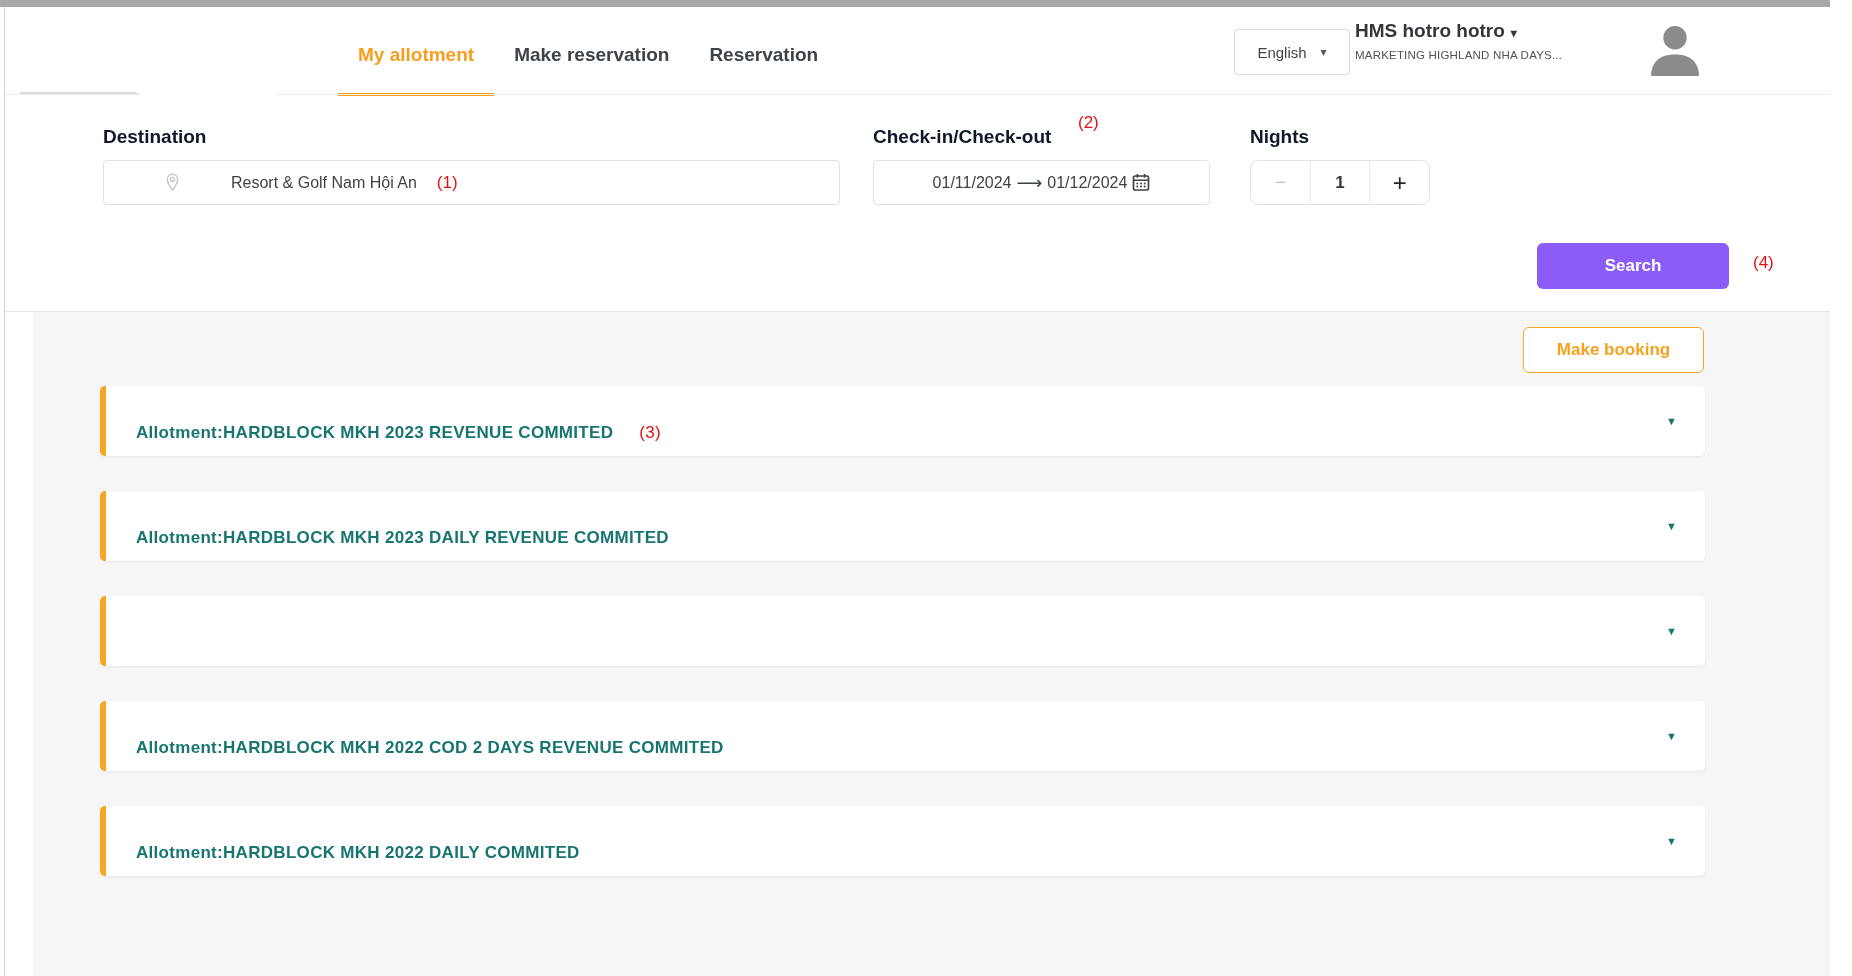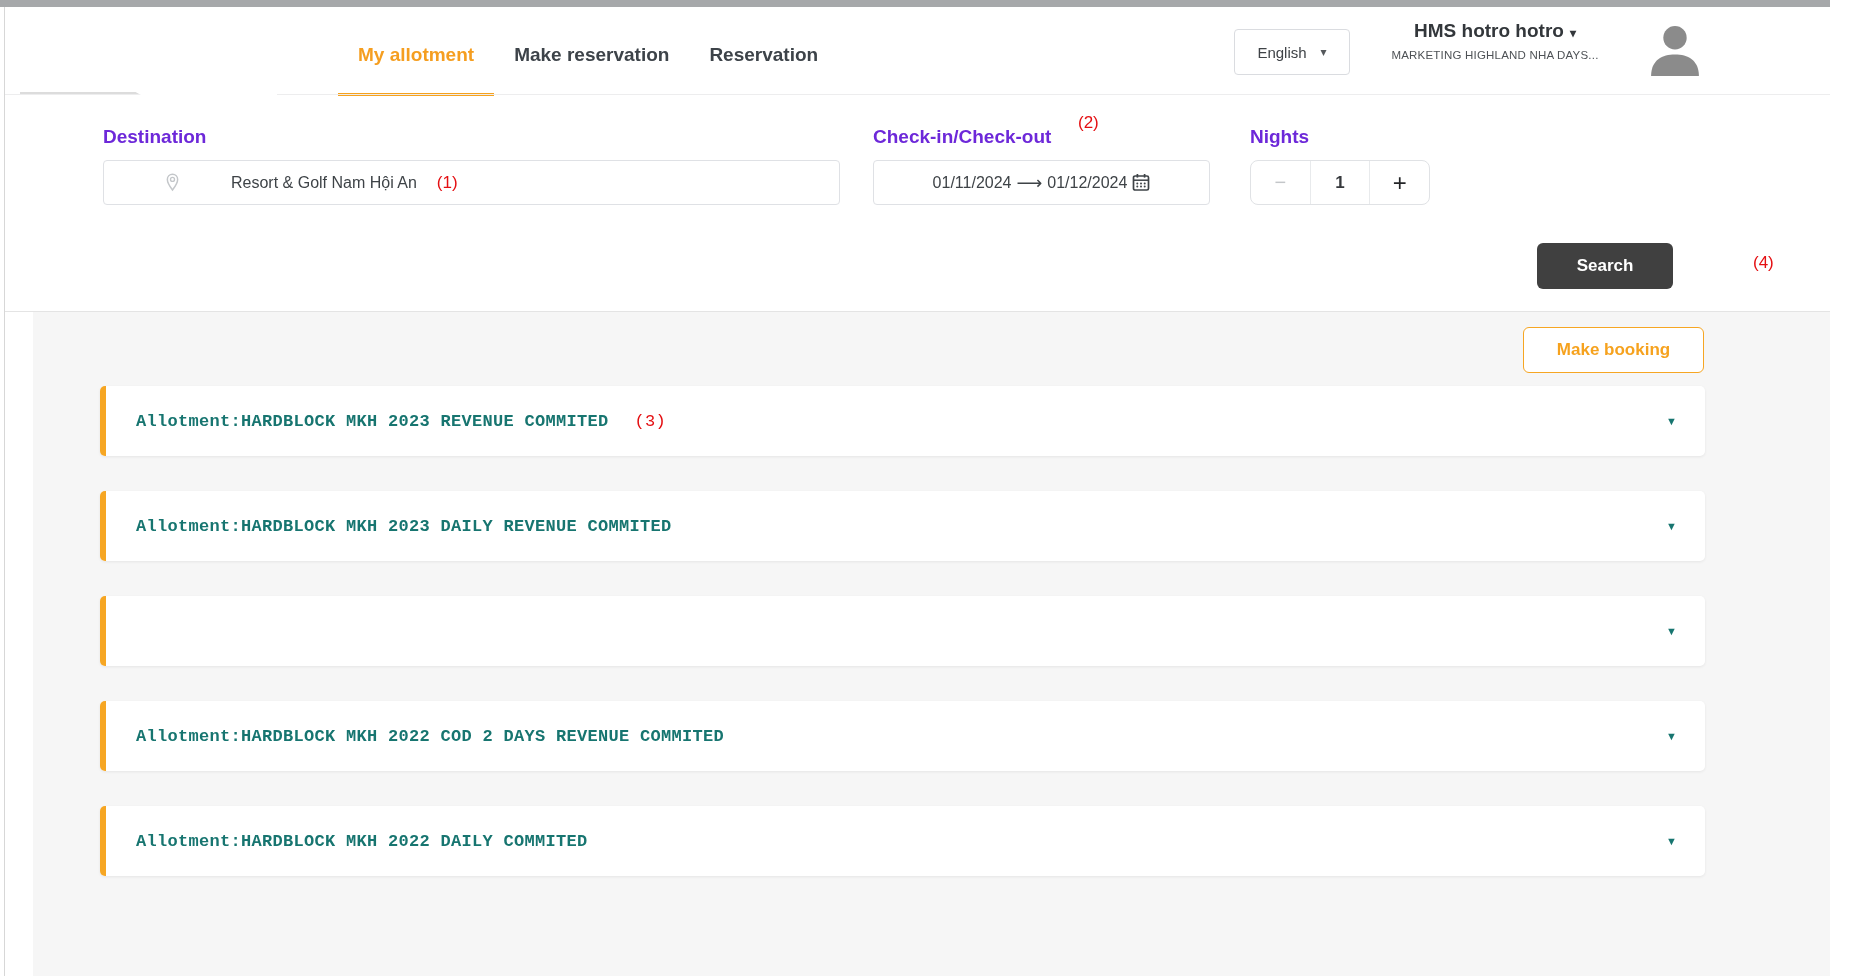--- a/index.html
+++ b/index.html
@@ -19,60 +19,60 @@
              clip-path:polygon(0 0,100% 0,100% 100%,18px 100%);}
   .tabs{position:absolute;left:333px;top:7px;height:81px;display:flex;align-items:center;}
   .tab{position:relative;height:81px;line-height:81px;padding:0 20px;font-size:19px;font-weight:bold;
        color:#3d4349;cursor:pointer;white-space:nowrap;}
   .tab.active{color:#f59e20;}
   .tab.active .tab-underline{position:absolute;left:0;bottom:-1px;width:100%;height:3px;background:#f6a21e;}
   .lang-btn{position:absolute;left:1229px;top:22px;width:116px;height:46px;background:#fff;
             border:1px solid #dadce0;border-radius:4px;display:flex;align-items:center;justify-content:center;
             gap:14px;font-size:15px;color:#3f4347;cursor:pointer;box-sizing:border-box;font-family:inherit;}
   .lang-caret{font-size:12px;color:#55585c;line-height:1;}
-  .user-block{position:absolute;left:1350px;top:13px;width:280px;text-align:center;cursor:pointer;}
+  .user-block{position:absolute;left:1350px;top:13px;width:280px;cursor:pointer;}
   .user-name{font-size:19px;font-weight:bold;color:#33373b;white-space:nowrap;}
   .user-caret{font-size:12px;color:#33373b;margin-left:6px;}
   .user-org{margin-top:7px;font-size:11.5px;color:#4e5256;letter-spacing:0.2px;white-space:nowrap;}
   .avatar{position:absolute;left:1638px;top:13px;width:64px;height:61px;cursor:pointer;}
 
   
-  .field-label{position:absolute;font-size:19px;font-weight:bold;color:#6d28d9;white-space:nowrap;}
+  .field-label{position:absolute;font-size:19px;font-weight:bold;color:#0f172a;white-space:nowrap;}
   .annotation{color:#e40f12;font-size:17px;font-weight:normal;white-space:nowrap;}
   .annotation.abs{position:absolute;}
   .input-box{position:absolute;box-sizing:border-box;height:45px;background:#fff;border:1px solid #dfe1e5;
              border-radius:4px;display:flex;align-items:center;font-size:16px;color:#3e4347;}
   .dest-box{left:103px;top:160px;width:737px;}
   .pin-icon{margin-left:60px;display:flex;}
   .dest-value{margin-left:50px;}
   .dest-annotation{margin-left:20px;}
   .date-box{left:873px;top:160px;width:337px;justify-content:center;gap:5px;cursor:pointer;}
   .date-arrow{font-family:"DejaVu Sans",sans-serif;font-size:18px;color:#3e4347;}
   .cal-icon{display:flex;cursor:pointer;}
   .stepper{position:absolute;left:1250px;top:160px;width:180px;height:45px;box-sizing:border-box;
            border:1px solid #e0e2e5;border-radius:8px;background:#fff;display:flex;align-items:stretch;}
   .step-cell{flex:1;display:flex;align-items:center;justify-content:center;}
   .step-minus{font-size:20px;color:#c3c6c9;border-right:1px solid #e8eaec;cursor:pointer;}
   .step-value{font-size:17px;font-weight:bold;color:#36393d;}
   .step-plus{font-size:24px;color:#232527;border-left:1px solid #e8eaec;cursor:pointer;}
-  .search-btn{position:absolute;left:1537px;top:243px;width:136px;height:46px;background:#404040;
+  .search-btn{position:absolute;left:1537px;top:243px;width:192px;height:46px;background:#8b5cf6;
               border:none;border-radius:6px;color:#fff;font-size:17px;font-weight:bold;cursor:pointer;
               font-family:inherit;}
 
   
   .divider{position:absolute;left:5px;top:311px;width:1825px;height:1px;background:#e4e4e4;}
   .panel{position:absolute;left:33px;top:312px;width:1797px;height:664px;background:#f6f6f6;}
   .booking-btn{position:absolute;left:1523px;top:327px;width:181px;height:46px;background:#fff;
                border:1.5px solid #f6a623;border-radius:6px;color:#f6a21e;font-size:17px;font-weight:bold;
                cursor:pointer;box-sizing:border-box;font-family:inherit;}
   .card{position:absolute;left:100px;width:1605px;height:70px;background:#fff;border-radius:5px;
         box-shadow:0 1px 3px rgba(0,0,0,0.07);cursor:pointer;}
   .card-bar{position:absolute;left:0;top:0;width:6px;height:100%;background:#f6a623;border-radius:5px 0 0 5px;}
-  .card-title{position:absolute;left:36px;top:0;height:70px;display:flex;align-items:center;
-              font-size:17px;font-weight:bold;color:#177570;letter-spacing:0.3px;white-space:nowrap;font-family:Liberation Mono, monospace;}
+  .card-title{position:absolute;left:36px;top:12px;height:70px;display:flex;align-items:center;
+              font-size:17px;font-weight:bold;color:#177570;letter-spacing:0.3px;white-space:nowrap;}
   .card-annotation{margin-left:26px;}
   .card-caret{position:absolute;right:28px;top:0;height:70px;display:flex;align-items:center;
               font-size:11px;color:#177570;cursor:pointer;}
 </style>
 </head>
 <body>
 
 <div class="canvas">
 
   <div class="topbar"></div>

